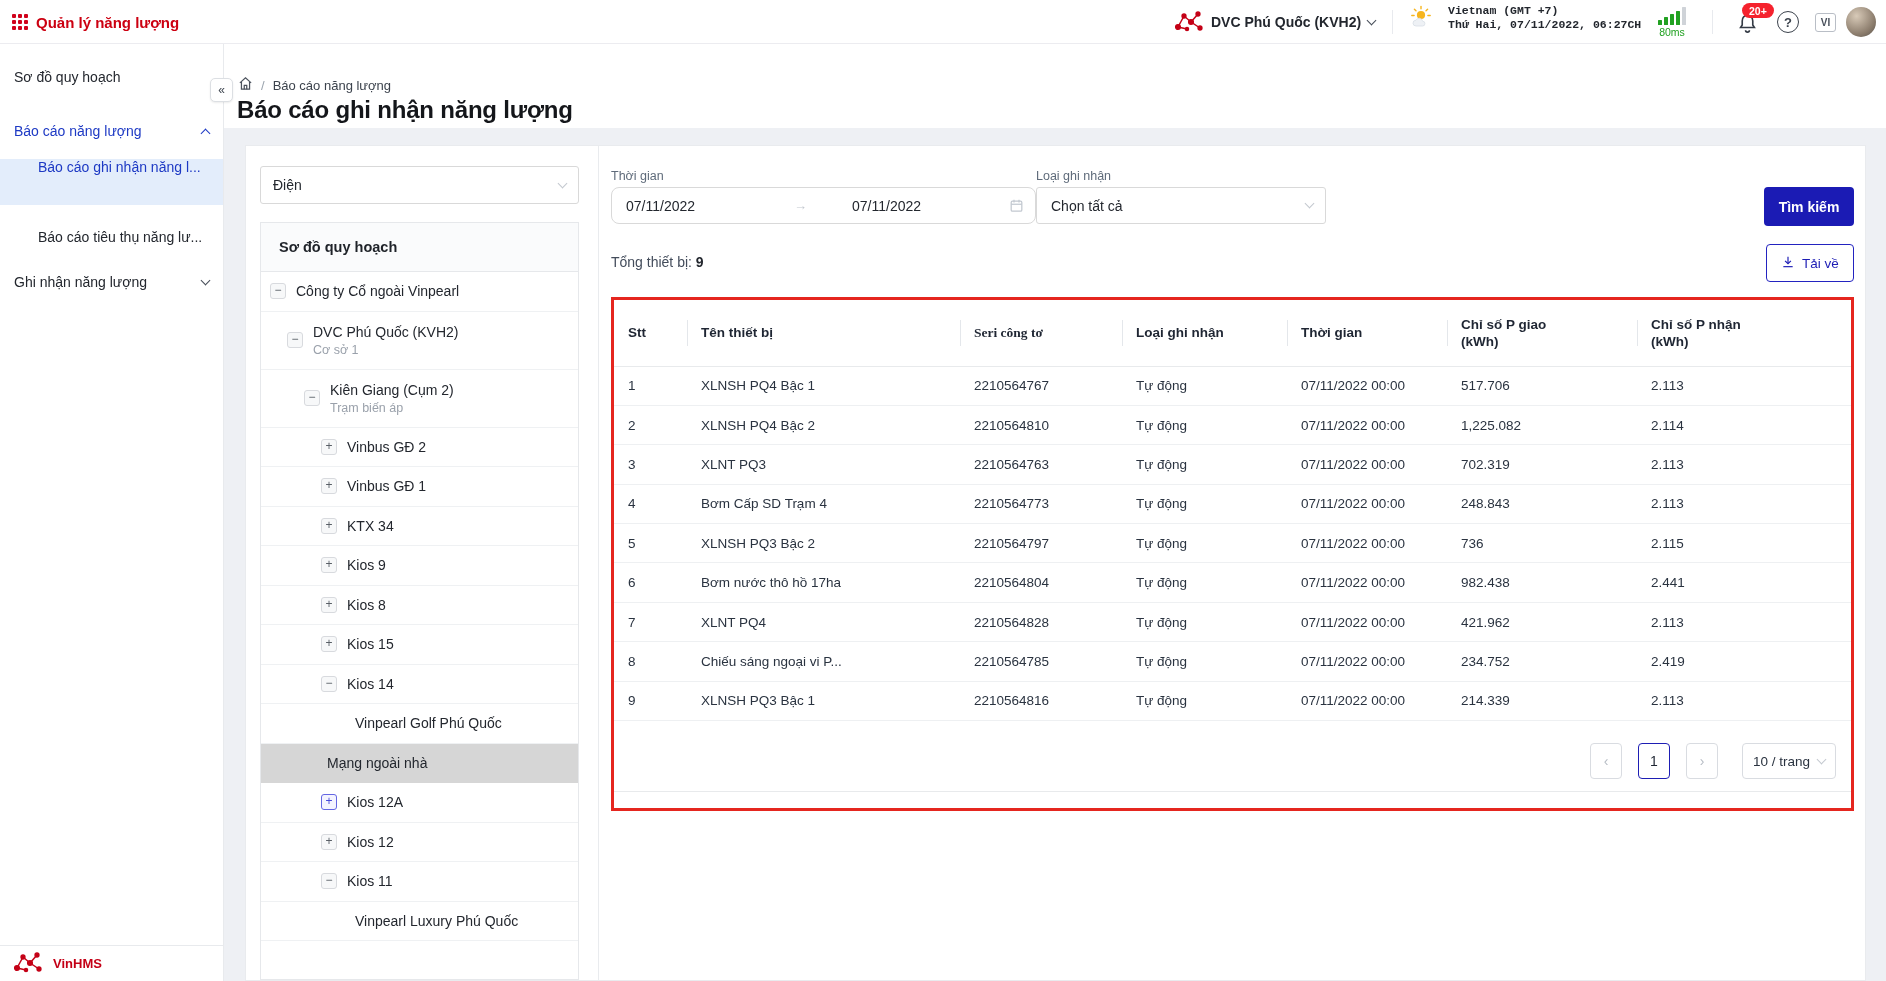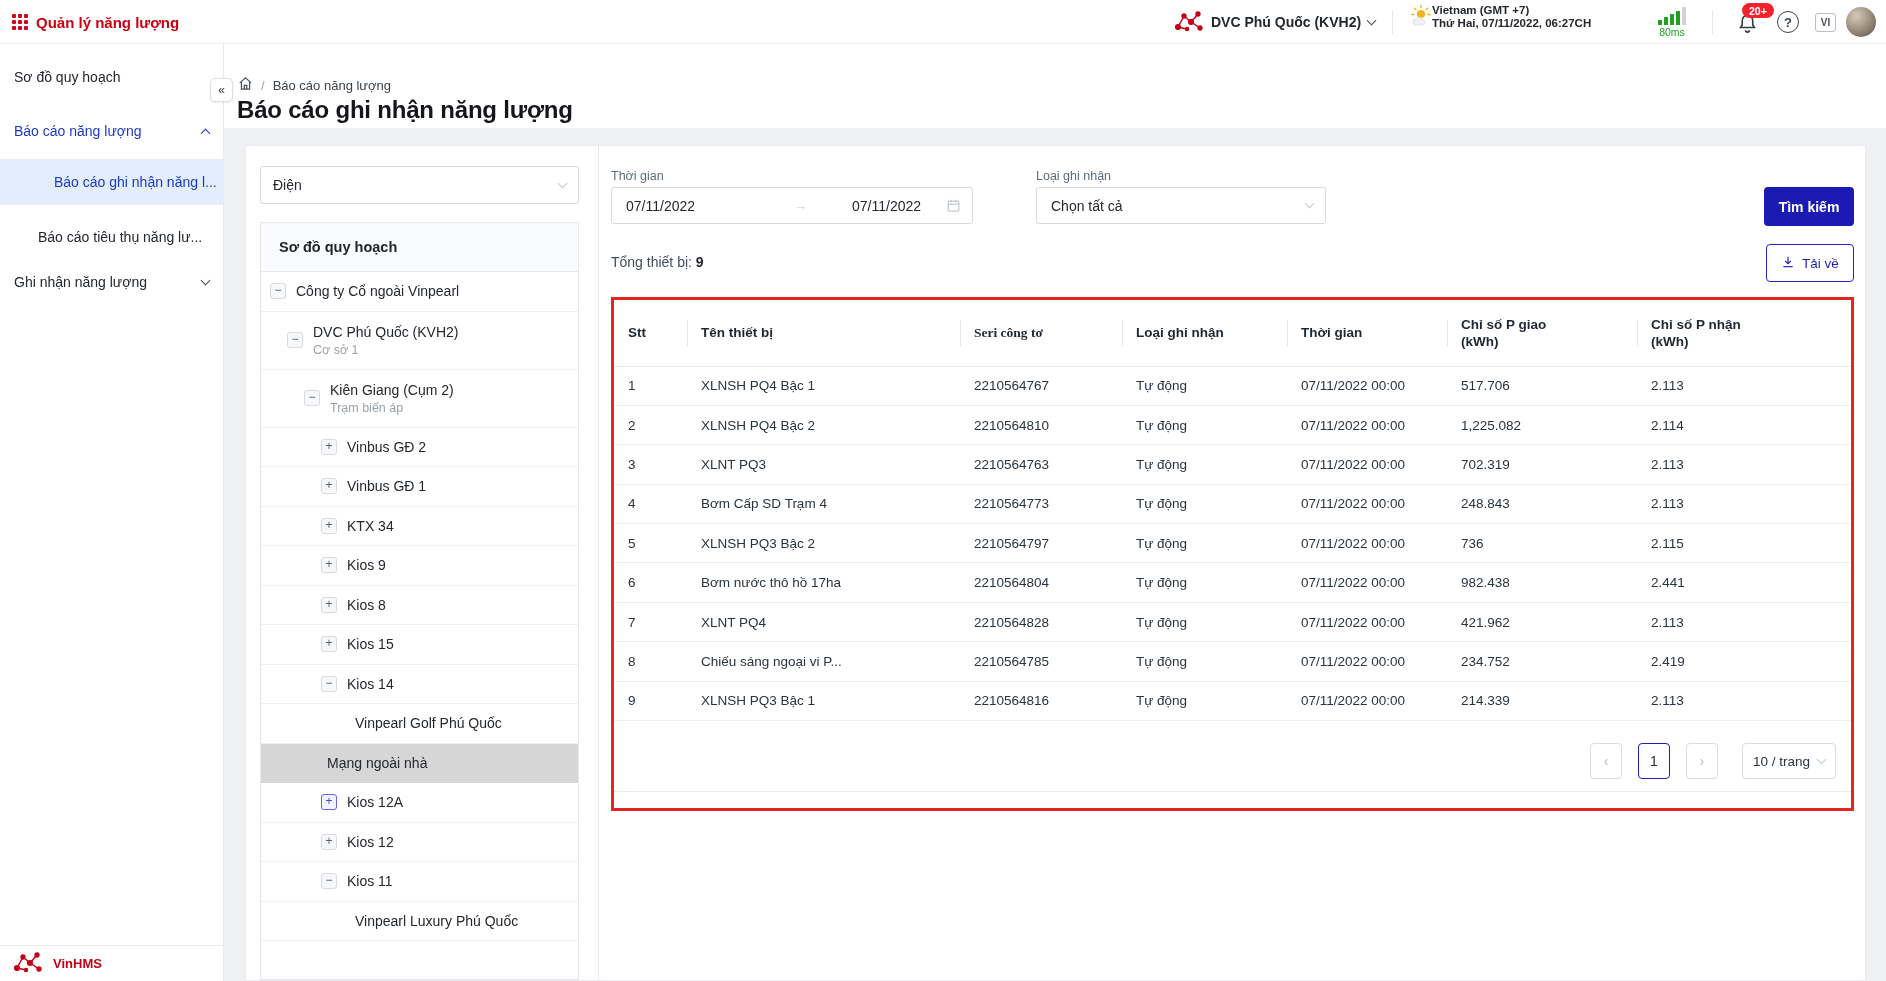--- a/index.html
+++ b/index.html
@@ -14,21 +14,21 @@
   .topbar { position:absolute; left:0; top:0; width:1886px; height:44px;
     background:#fff; border-bottom:1px solid #ececf0; z-index:30; }
   .brandbox { position:absolute; left:12px; top:0; height:44px; display:flex; align-items:center; gap:8px; }
   .gridicon { display:grid; grid-template-columns:repeat(3,4px); grid-gap:2px; }
   .gridicon i { width:4px; height:4px; background:#d0021b; border-radius:1px; display:block; }
   .apptitle { color:#cc0011; font-weight:bold; font-size:15px; }
 
   .orgswitch { position:absolute; left:1174px; top:0; height:44px; display:flex; align-items:center; gap:7px; cursor:pointer; }
   .orgname { font-size:14px; font-weight:bold; color:#23272e; }
   .tbdivider { position:absolute; top:10px; width:1px; height:24px; background:#e8eaee; }
-  .tzbox { position:absolute; left:1410px; top:4px; display:flex; gap:0; align-items:flex-end; }
+  .tzbox { position:absolute; left:1410px; top:4px; display:flex; gap:16px; align-items:flex-end;font-family:Liberation Mono, monospace; }
   .tzlines { display:flex; flex-direction:column; gap:1px; }
   .tzline1 { font-size:11.5px; font-weight:bold; color:#23272e; }
   .tzline2 { font-size:11.5px; font-weight:bold; color:#23272e; }
   .signal { position:absolute; left:1649px; top:7px; width:46px; text-align:center; }
   .bars { display:flex; align-items:flex-end; gap:2px; height:18px; justify-content:center; }
   .bars i { width:4px; background:#21a121; display:block; border-radius:0.5px; }
   .bars i.off { background:#cfd3d8; }
   .latency { font-size:10.5px; color:#21a121; margin-top:1px; }
   .bellwrap { position:absolute; left:1736px; top:12px; width:24px; height:24px; cursor:pointer; }
   .badge { position:absolute; left:1742px; top:3px; background:#f5222d; color:#fff;
@@ -50,21 +50,21 @@
   .chev.blue { border-color:#1d39c4; }
   .chev.dark { border-color:#454c57; }
 
   
   .sidebar { position:absolute; left:0; top:44px; width:224px; height:937px;
     background:#fff; border-right:1px solid #e8eaed; z-index:20; }
   .navitem { position:absolute; left:14px; right:14px; font-size:14px; color:#23272e;
     display:flex; justify-content:space-between; align-items:center; cursor:pointer; line-height:18px; }
   .navitem.blue { color:#1d39c4; }
   .navactive { position:absolute; left:0; right:0; top:115px; height:46px; background:#e3edfb;
-    display:flex; align-items:center; padding-left:54px; color:#1d39c4; font-size:14px; cursor:pointer; }
+    display:flex; padding-left:38px; color:#1d39c4; font-size:14px; cursor:pointer; }
   .sbfooter { position:absolute; left:0; right:0; bottom:0; height:36px; border-top:1px solid #e8eaed;
     display:flex; align-items:center; gap:9px; padding-left:12px; background:#fff; }
   .sbbrand { color:#c40016; font-weight:bold; font-size:13px; }
 
   
   .pagehead { position:absolute; left:224px; top:44px; right:0; height:84px; background:#fff; z-index:5; }
   .collapsebtn { position:absolute; left:210px; top:78px; width:23px; height:24px; background:#fff;
     border:1px solid #dcdfe3; border-radius:5px; z-index:25; display:flex; align-items:center;
     justify-content:center; font-size:12px; color:#3c434d; cursor:pointer; box-shadow:0 1px 2px rgba(0,0,0,.08); }
   .breadcrumb { position:absolute; left:238px; top:76px; height:18px; display:flex; align-items:center;
@@ -94,22 +94,22 @@
   .toggle { flex:0 0 16px; width:16px; height:16px; border:1px solid #d8dade; border-radius:3px;
     background:#f7f8f9; color:#595f66; font-size:12px; line-height:13px; text-align:center;
     margin-right:10px; cursor:pointer; }
   .toggle.focused { border-color:#6466e3; color:#4649d8; background:#f4f4ff; }
   .tlabel { font-size:14px; color:#23272e; line-height:18px; }
   .tsub { font-size:12.5px; color:#9aa1ab; line-height:16px; margin-top:1px; }
 
   
   .rightpane { position:absolute; left:365px; right:13px; top:0; bottom:0; }
   .flabel { position:absolute; top:23px; font-size:12.5px; color:#5f6b7a; }
-  .datebox { position:absolute; left:0; top:41px; width:362px; height:37px; border:1px solid #d9d9d9;
-    border-radius:3px; display:flex; align-items:center; background:#fff; cursor:pointer; }
+  .datebox { position:absolute; left:0; top:41px; width:425px; height:37px; border:1px solid #d9d9d9;
+    border-radius:8px; display:flex; align-items:center; background:#fff; cursor:pointer; }
   .dateval { font-size:14px; color:#23272e; }
   .d1 { margin-left:14px; }
   .rangearrow { position:absolute; left:182px; color:#c3c8cf; font-size:13px; }
   .d2 { position:absolute; left:240px; }
   .calicon { position:absolute; right:11px; top:10px; }
   .selbox { position:absolute; left:425px; top:41px; width:290px; height:37px; border:1px solid #d9d9d9;
     border-radius:3px; display:flex; align-items:center; padding:0 12px 0 14px; background:#fff; cursor:pointer; }
   .selbox .val { flex:1; font-size:14px; color:#23272e; }
   .searchbtn { position:absolute; left:1153px; top:41px; width:90px; height:39px; background:#1b1bb4;
     color:#fff; border:none; border-radius:4px; font-size:14px; font-weight:bold; cursor:pointer;

